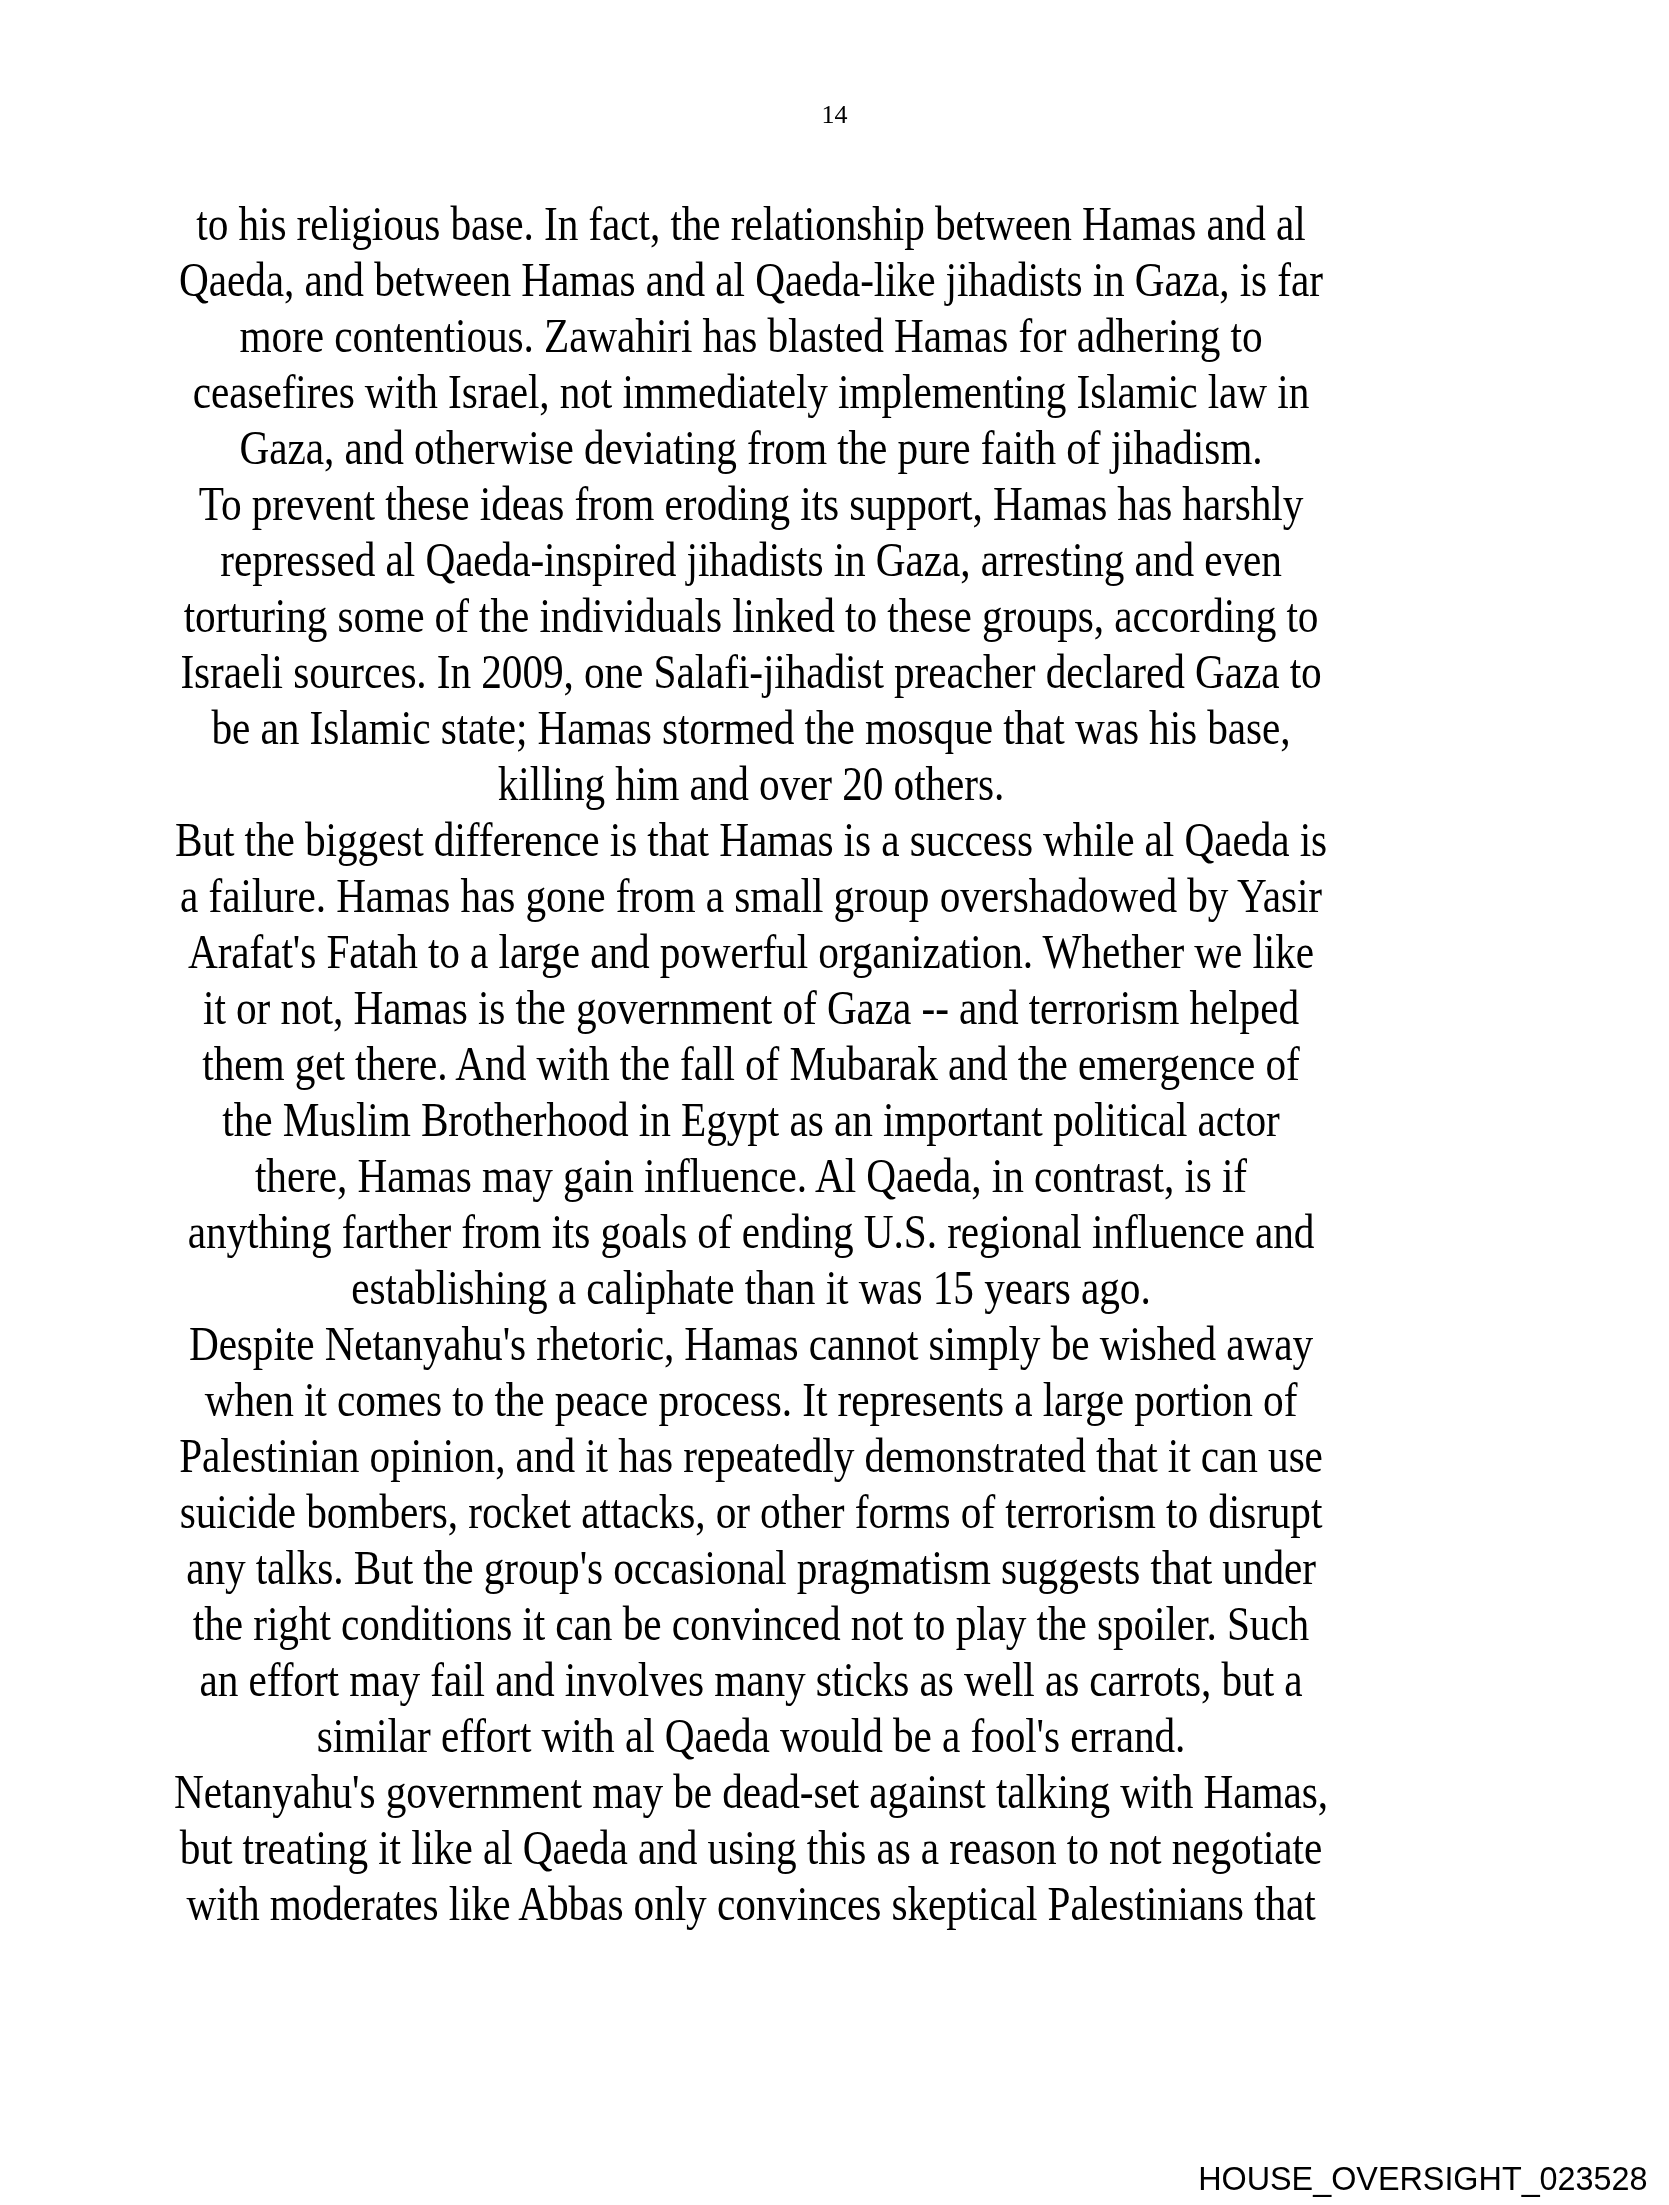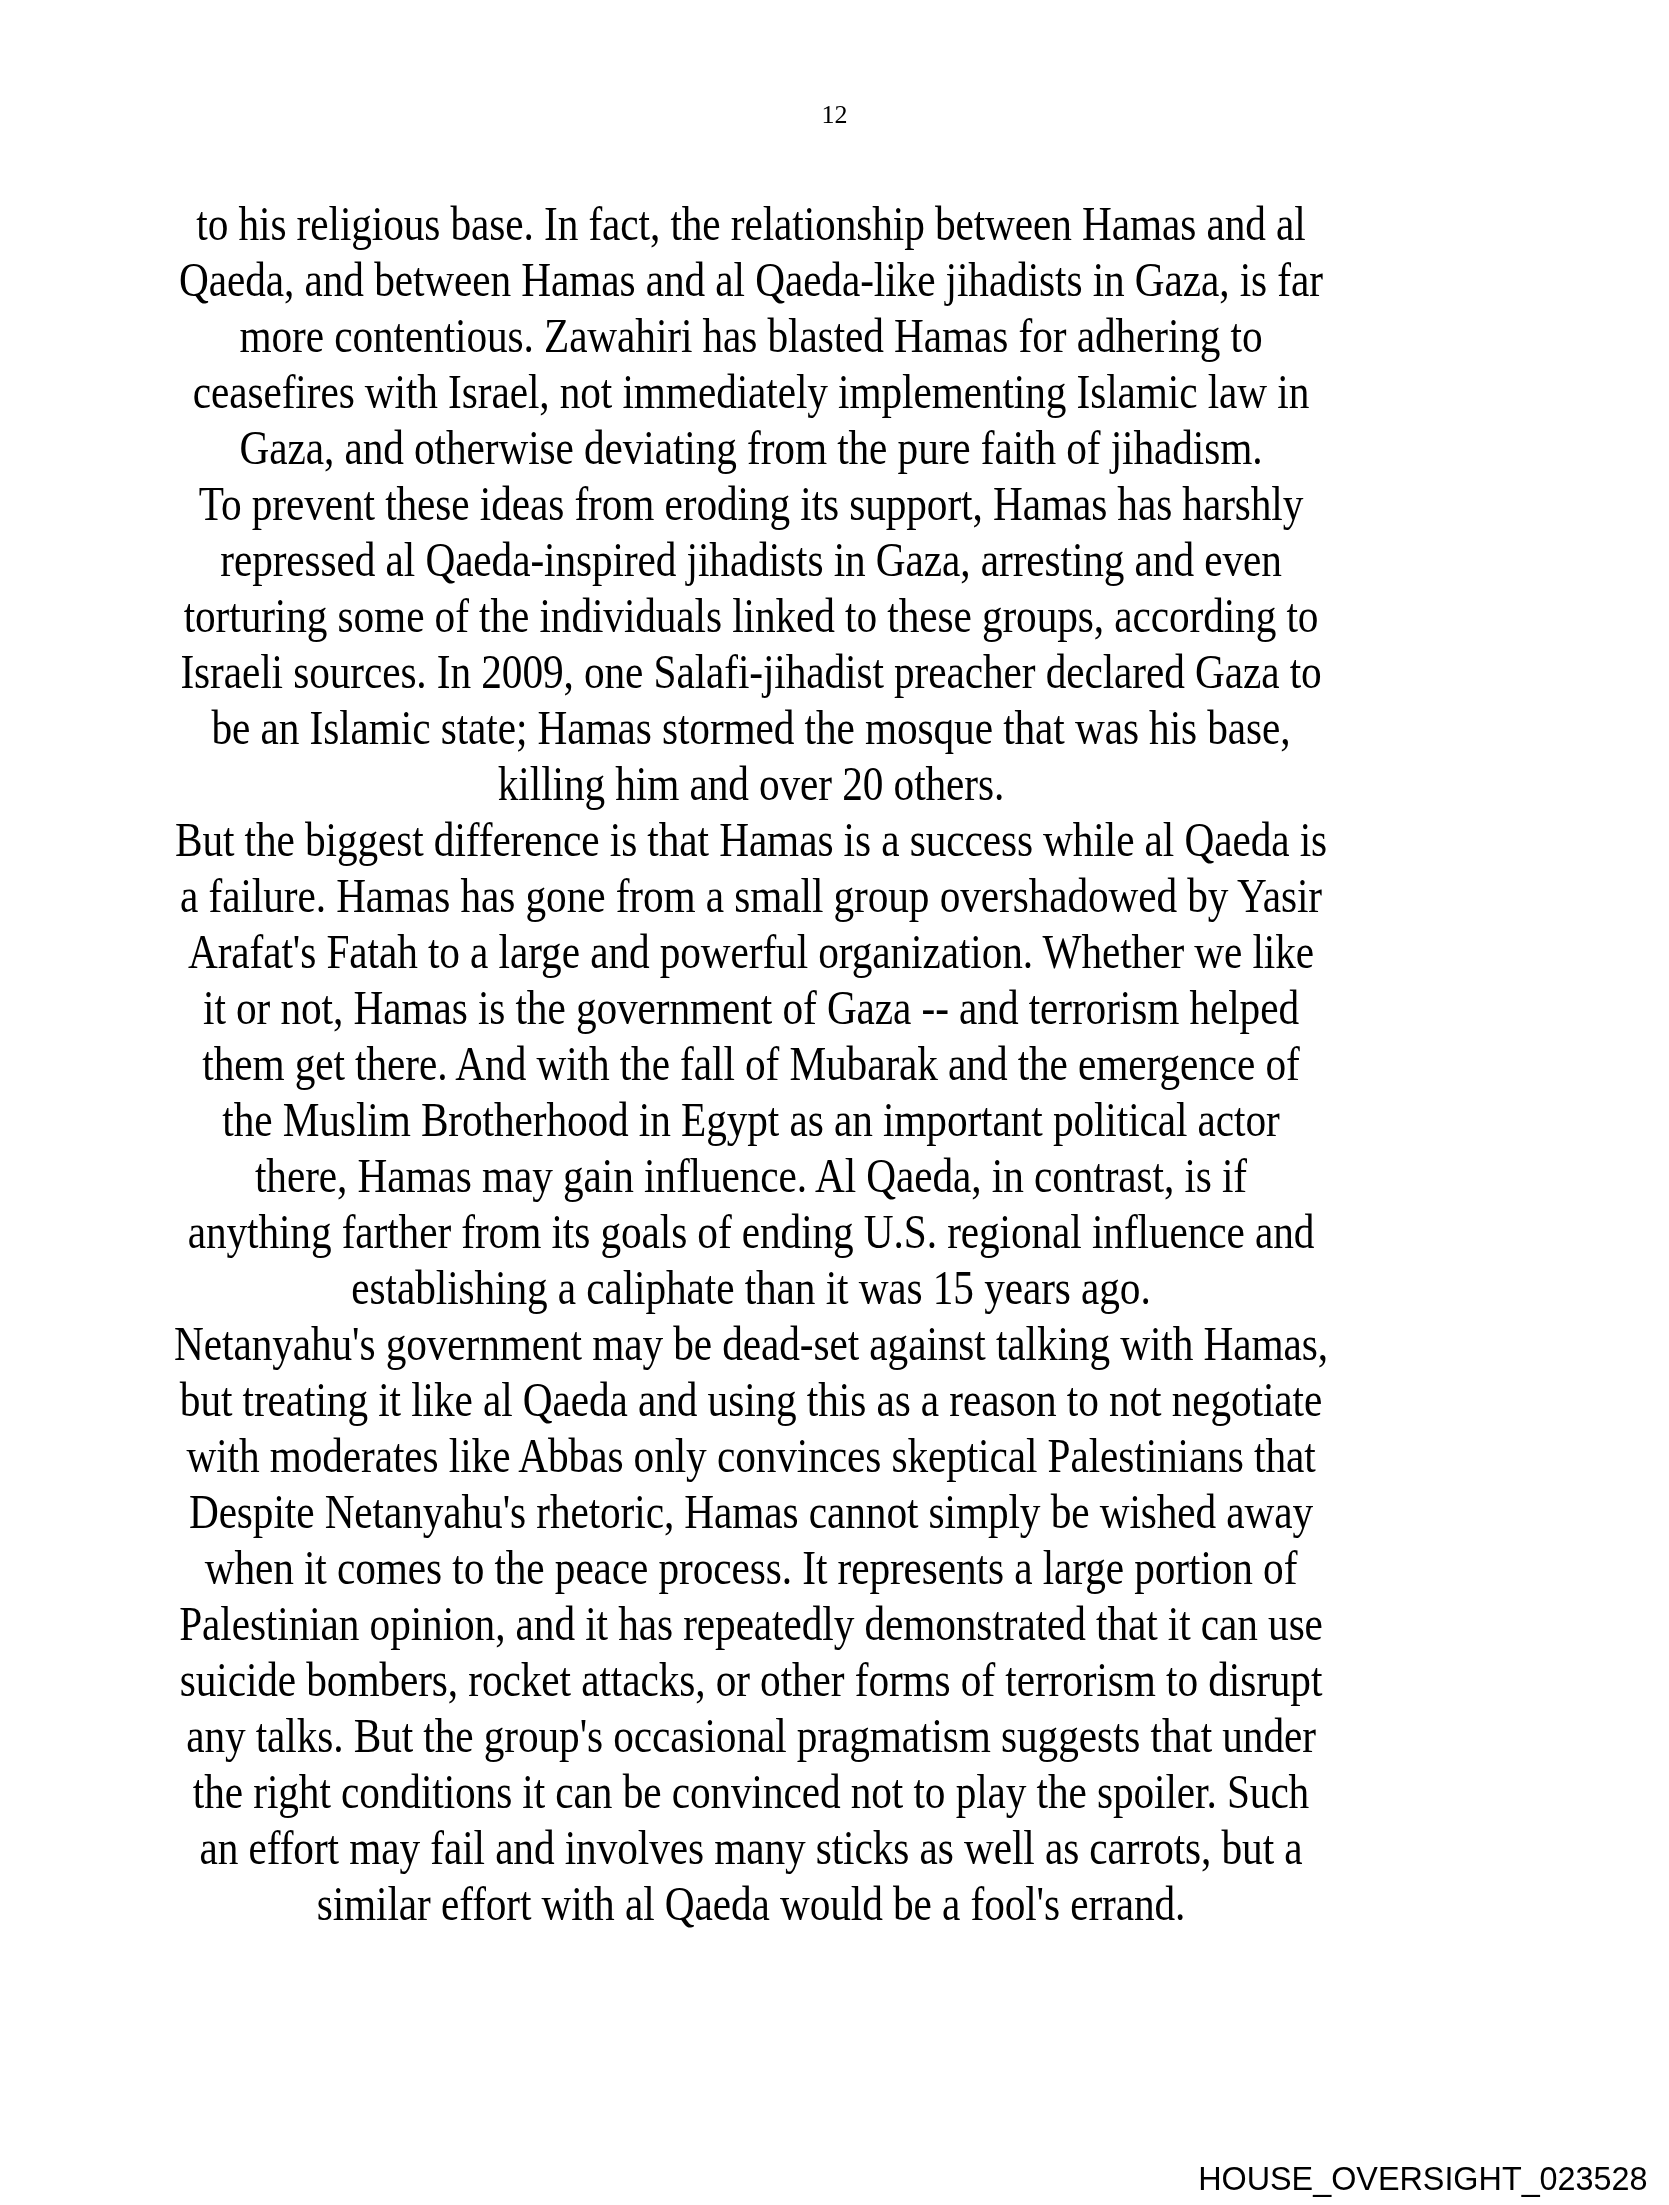--- a/index.html
+++ b/index.html
@@ -50,21 +50,21 @@
       font-size: 33px;
       line-height: 37px;
       transform-origin: 100% 50%;
       transform: scaleX(0.98);
       white-space: nowrap;
     }
   </style>
 </head>
 <body>
 
-<div class="page-number">12</div>
+<div class="page-number">14</div>
 
 <div class="body-text">
   <div class="paragraph">
     <span class="line">to his religious base. In fact, the relationship between Hamas and al</span>
     <span class="line">Qaeda, and between Hamas and al Qaeda-like jihadists in Gaza, is far</span>
     <span class="line">more contentious. Zawahiri has blasted Hamas for adhering to</span>
     <span class="line">ceasefires with Israel, not immediately implementing Islamic law in</span>
     <span class="line">Gaza, and otherwise deviating from the pure faith of jihadism.</span>
   </div>
   <div class="paragraph">
@@ -80,30 +80,30 @@
     <span class="line">a failure. Hamas has gone from a small group overshadowed by Yasir</span>
     <span class="line">Arafat's Fatah to a large and powerful organization. Whether we like</span>
     <span class="line">it or not, Hamas is the government of Gaza -- and terrorism helped</span>
     <span class="line">them get there. And with the fall of Mubarak and the emergence of</span>
     <span class="line">the Muslim Brotherhood in Egypt as an important political actor</span>
     <span class="line">there, Hamas may gain influence.  Al Qaeda, in contrast, is if</span>
     <span class="line">anything farther from its goals of ending U.S. regional influence and</span>
     <span class="line">establishing a caliphate than it was 15 years ago.</span>
   </div>
   <div class="paragraph">
-    <span class="line">Netanyahu's government may be dead-set against talking with Hamas,</span>
-    <span class="line">but treating it like al Qaeda and using this as a reason to not negotiate</span>
-    <span class="line">with moderates like Abbas only convinces skeptical Palestinians that</span>
-  </div>
-  <div class="paragraph">
     <span class="line">Despite Netanyahu's rhetoric, Hamas cannot simply be wished away</span>
     <span class="line">when it comes to the peace process. It represents a large portion of</span>
     <span class="line">Palestinian opinion, and it has repeatedly demonstrated that it can use</span>
     <span class="line">suicide bombers, rocket attacks, or other forms of terrorism to disrupt</span>
     <span class="line">any talks. But the group's occasional pragmatism suggests that under</span>
     <span class="line">the right conditions it can be convinced not to play the spoiler. Such</span>
     <span class="line">an effort may fail and involves many sticks as well as carrots, but a</span>
     <span class="line">similar effort with al Qaeda would be a fool's errand.</span>
   </div>
+  <div class="paragraph">
+    <span class="line">Netanyahu's government may be dead-set against talking with Hamas,</span>
+    <span class="line">but treating it like al Qaeda and using this as a reason to not negotiate</span>
+    <span class="line">with moderates like Abbas only convinces skeptical Palestinians that</span>
+  </div>
 </div>
 
 <div class="bates">HOUSE_OVERSIGHT_023528</div>
 
 
 </body></html>

